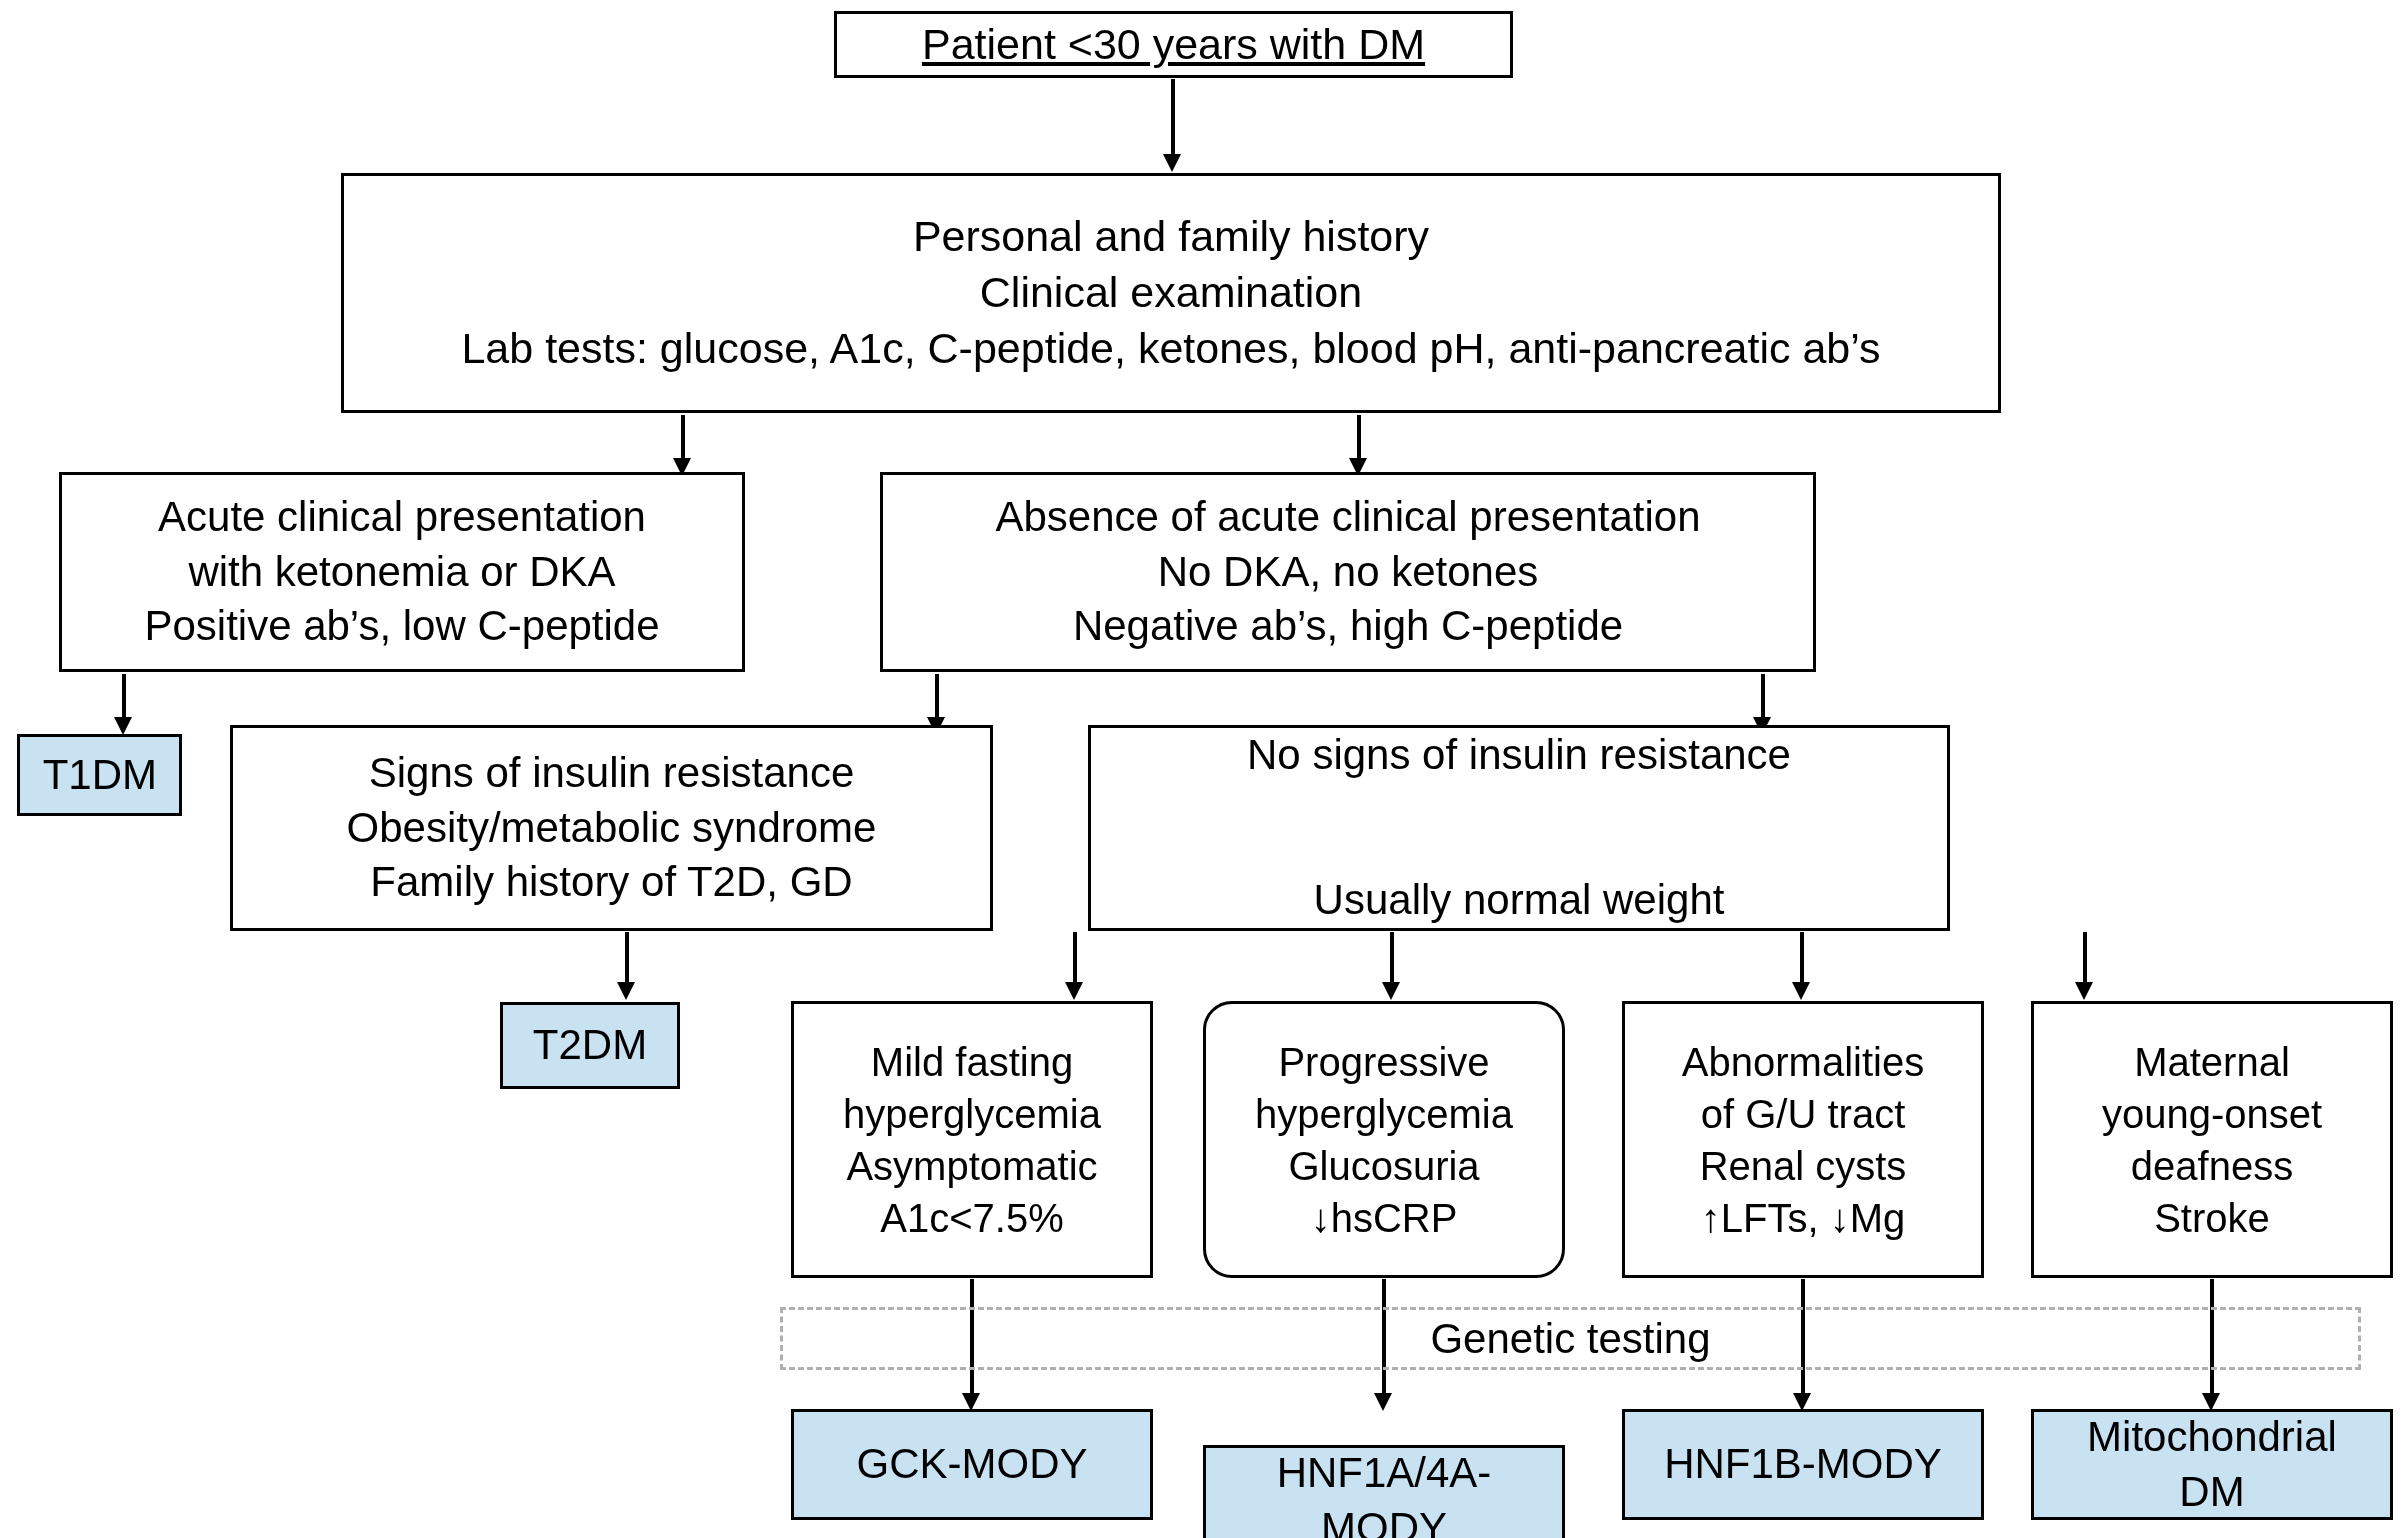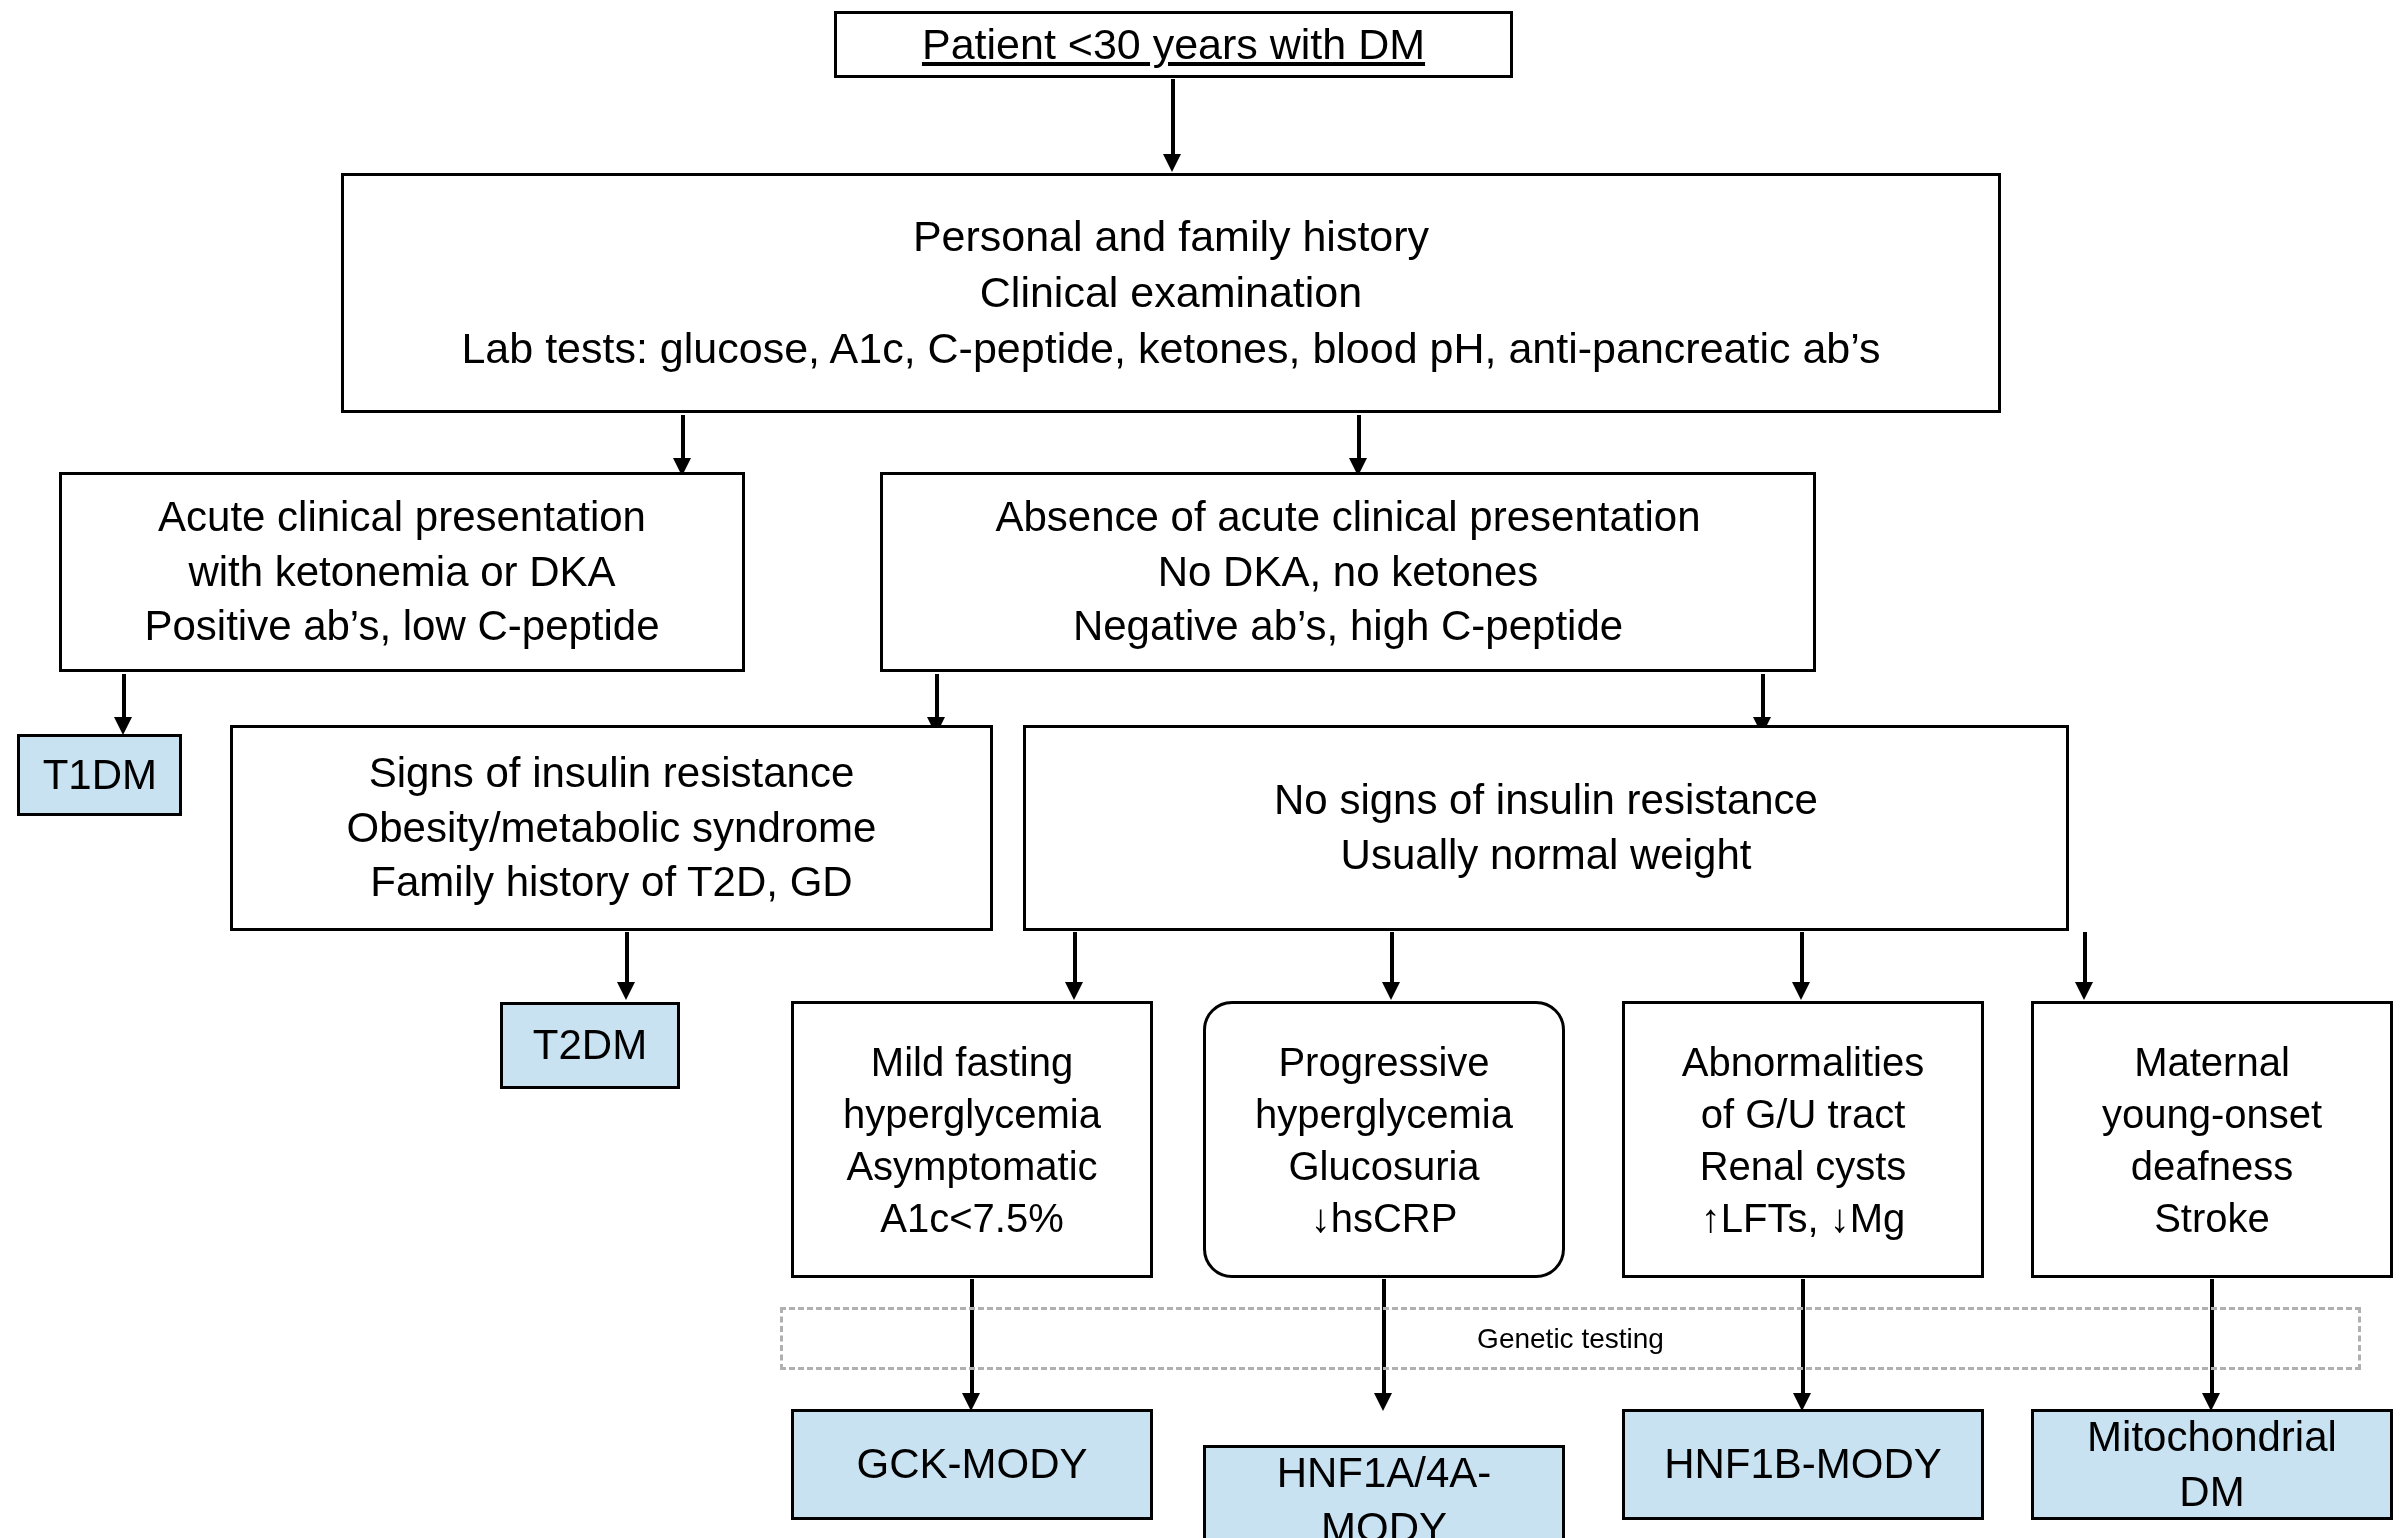--- a/index.html
+++ b/index.html
@@ -73,21 +73,21 @@
   .genetic-band {
     position: absolute;
     box-sizing: border-box;
     border: 3.5px dashed #b0b0b0;
     background: transparent;
     display: flex;
     align-items: center;
     justify-content: center;
   }
   .genetic-band .label {
-    font-size: 28px;
+    font-size: 42px;
     color: #000000;
     background: #ffffff;
     padding: 0 11px;
     white-space: nowrap;
   }
 </style>
 </head>
 <body>
 
 <div id="canvas">
@@ -147,21 +147,21 @@
   <div class="node blue fs-lg" style="left:17.4px; top:734px; width:165px; height:82px;">
     <span class="ln">T1DM</span>
   </div>
 
   <div class="node fs-lg" style="left:230px; top:725px; width:763px; height:206px;">
     <span class="ln">Signs of insulin resistance</span>
     <span class="ln">Obesity/metabolic syndrome</span>
     <span class="ln">Family history of T2D, GD</span>
   </div>
 
-  <div class="node fs-lg" style="left:1023px; top:725px; width:1046px; height:206px;">
+  <div class="node fs-lg" style="left:1088px; top:725px; width:862px; height:206px;justify-content:space-between;">
     <span class="ln">No signs of insulin resistance</span>
     <span class="ln">Usually normal weight</span>
   </div>
 
   <div class="arrow" style="left:627px; top:932px; height:68px;">
     <span class="shaft" style="height:50px;"></span>
     <span class="head" style="top:50px;"></span>
   </div>
 
   <div class="arrow" style="left:1075px; top:932px; height:68px;">

